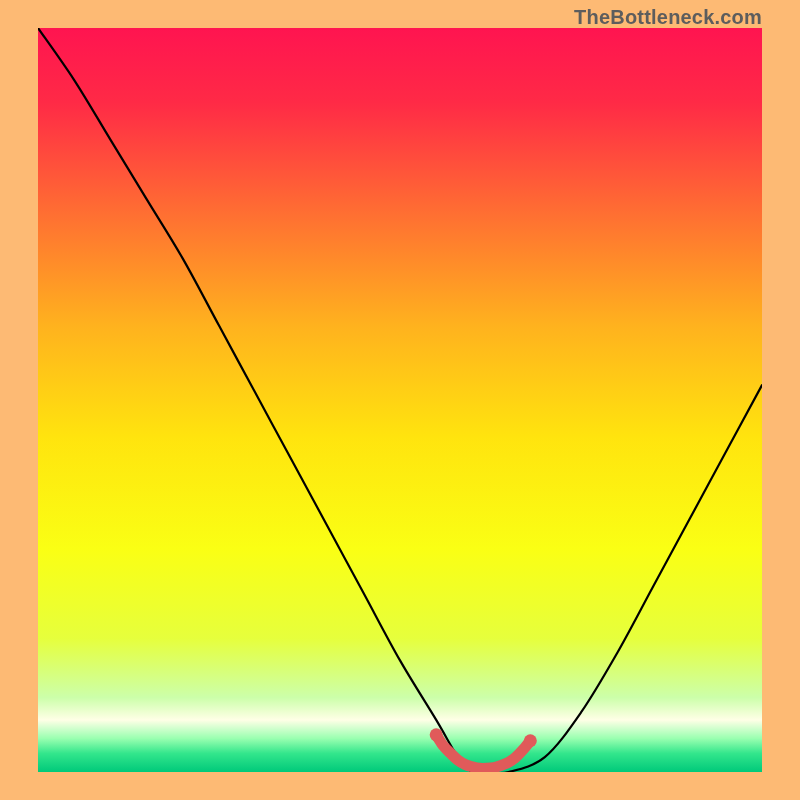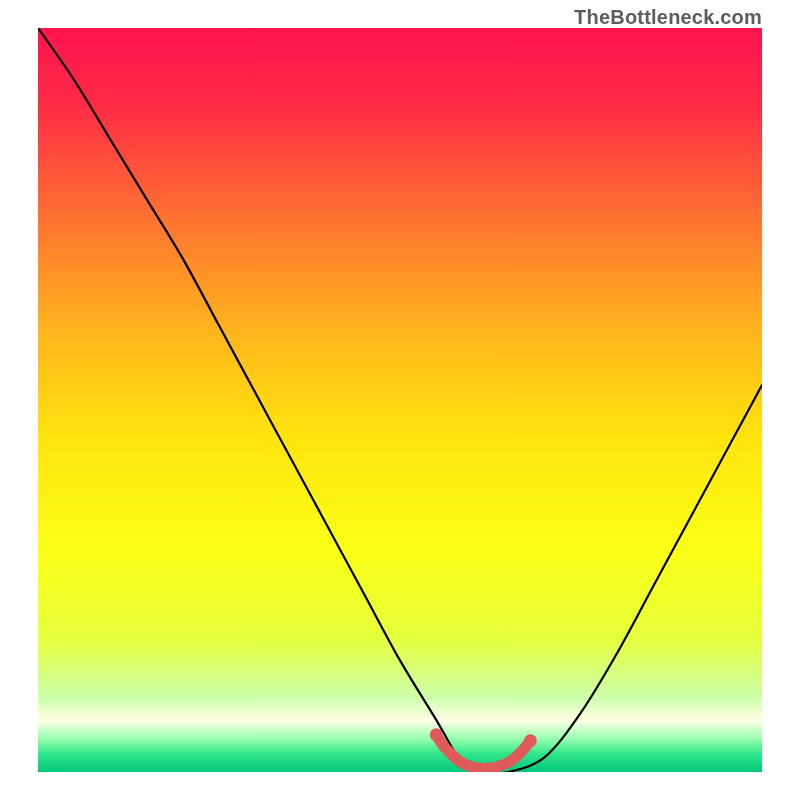--- a/index.html
+++ b/index.html
@@ -1,21 +1,21 @@
 <!DOCTYPE html>
 <html><head>
 <meta charset="utf-8">
 <style>
   * { margin: 0; padding: 0; box-sizing: border-box; }
   html, body { width: 800px; height: 800px; overflow: hidden; background: #000; }
   .chart-container {
     position: relative;
     width: 800px;
     height: 800px;
-    background: #ffffff;
+    background: #fdba74;
   }
   .plot-area {
     position: absolute;
     left: 38px;
     top: 28px;
     width: 724px;
     height: 744px;
     overflow: hidden;
   }
   .gradient-bg {

